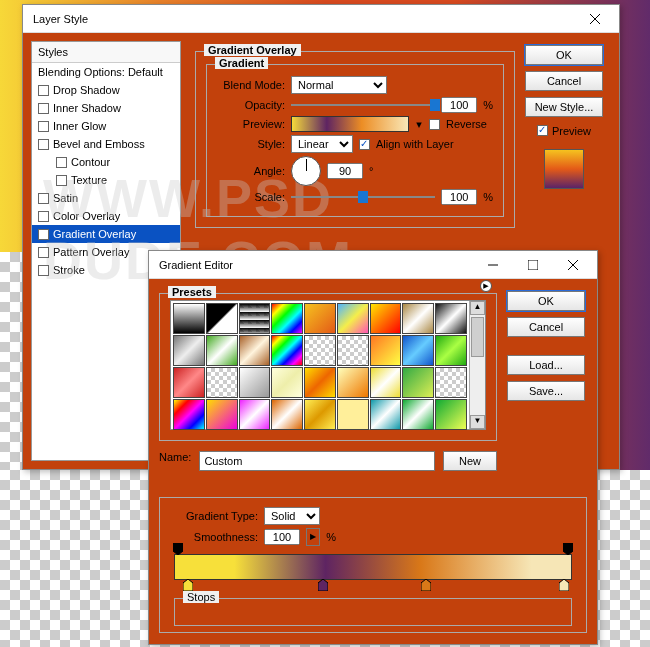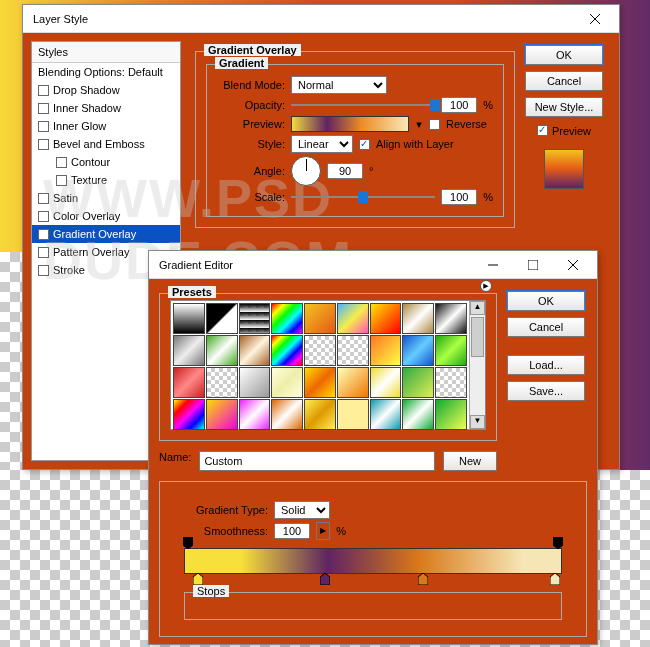--- a/index.html
+++ b/index.html
@@ -56,21 +56,21 @@
 .presets{border:1px solid #888;background:#fff;height:130px;position:relative;display:flex}
 .grid{flex:1;display:grid;grid-template-columns:repeat(9,1fr);grid-auto-rows:31px;gap:1px;padding:2px}
 .sw{border:1px solid #444}
 .checker{background-image:linear-gradient(45deg,#ccc 25%,transparent 25%),linear-gradient(-45deg,#ccc 25%,transparent 25%),linear-gradient(45deg,transparent 75%,#ccc 75%),linear-gradient(-45deg,transparent 75%,#ccc 75%);background-size:8px 8px;background-position:0 0,0 4px,4px -4px,-4px 0;background-color:#fff}
 .ge-side{width:80px;display:flex;flex-direction:column;gap:6px;padding-top:2px}
 .scrl{width:16px;border-left:1px solid #aaa;background:#eee;position:relative}
 .scrl .sbtn{height:14px;background:#ddd;border:1px solid #999;text-align:center;line-height:10px;font-size:8px}
 .scrl .sthumb{position:absolute;top:16px;left:1px;right:1px;height:40px;background:#cfcfcf;border:1px solid #999}
 .name-row{display:flex;align-items:flex-start;gap:8px;margin-top:10px}
 .name-row input{flex:1;height:20px;padding:2px 4px}
-.ge-fs{border:1px solid #aaa;margin-top:10px;padding:16px;position:relative}
+.ge-fs{border:1px solid #aaa;margin-top:26px;padding:6px;position:relative}
 .ge-lbl{width:92px;text-align:right}
 .big-grad{height:26px;border:1px solid #333;margin:8px 8px 0;position:relative;background:linear-gradient(to right,#f7e03a 0%,#f7e03a 15%,#5e2462 38%,#d97818 62%,#f6e6b6 90%,#f6e6b6 100%)}
 .stop{position:absolute;width:10px;height:12px}
 .stop.t{top:-12px}
 .stop.b{bottom:-12px}
 .stop svg{display:block}
 .play-ico{position:absolute;top:-14px;right:4px;width:12px;height:12px;border:1px solid #555;border-radius:50%;display:flex;align-items:center;justify-content:center;background:#fff;font-size:7px}
 .stops-fs{border:1px solid #aaa;margin:18px 8px 0;padding:8px;position:relative;height:28px}
 .stops-fs .legend{position:absolute;top:-8px;left:8px;background:#f0f0f0;padding:0 4px}
 

